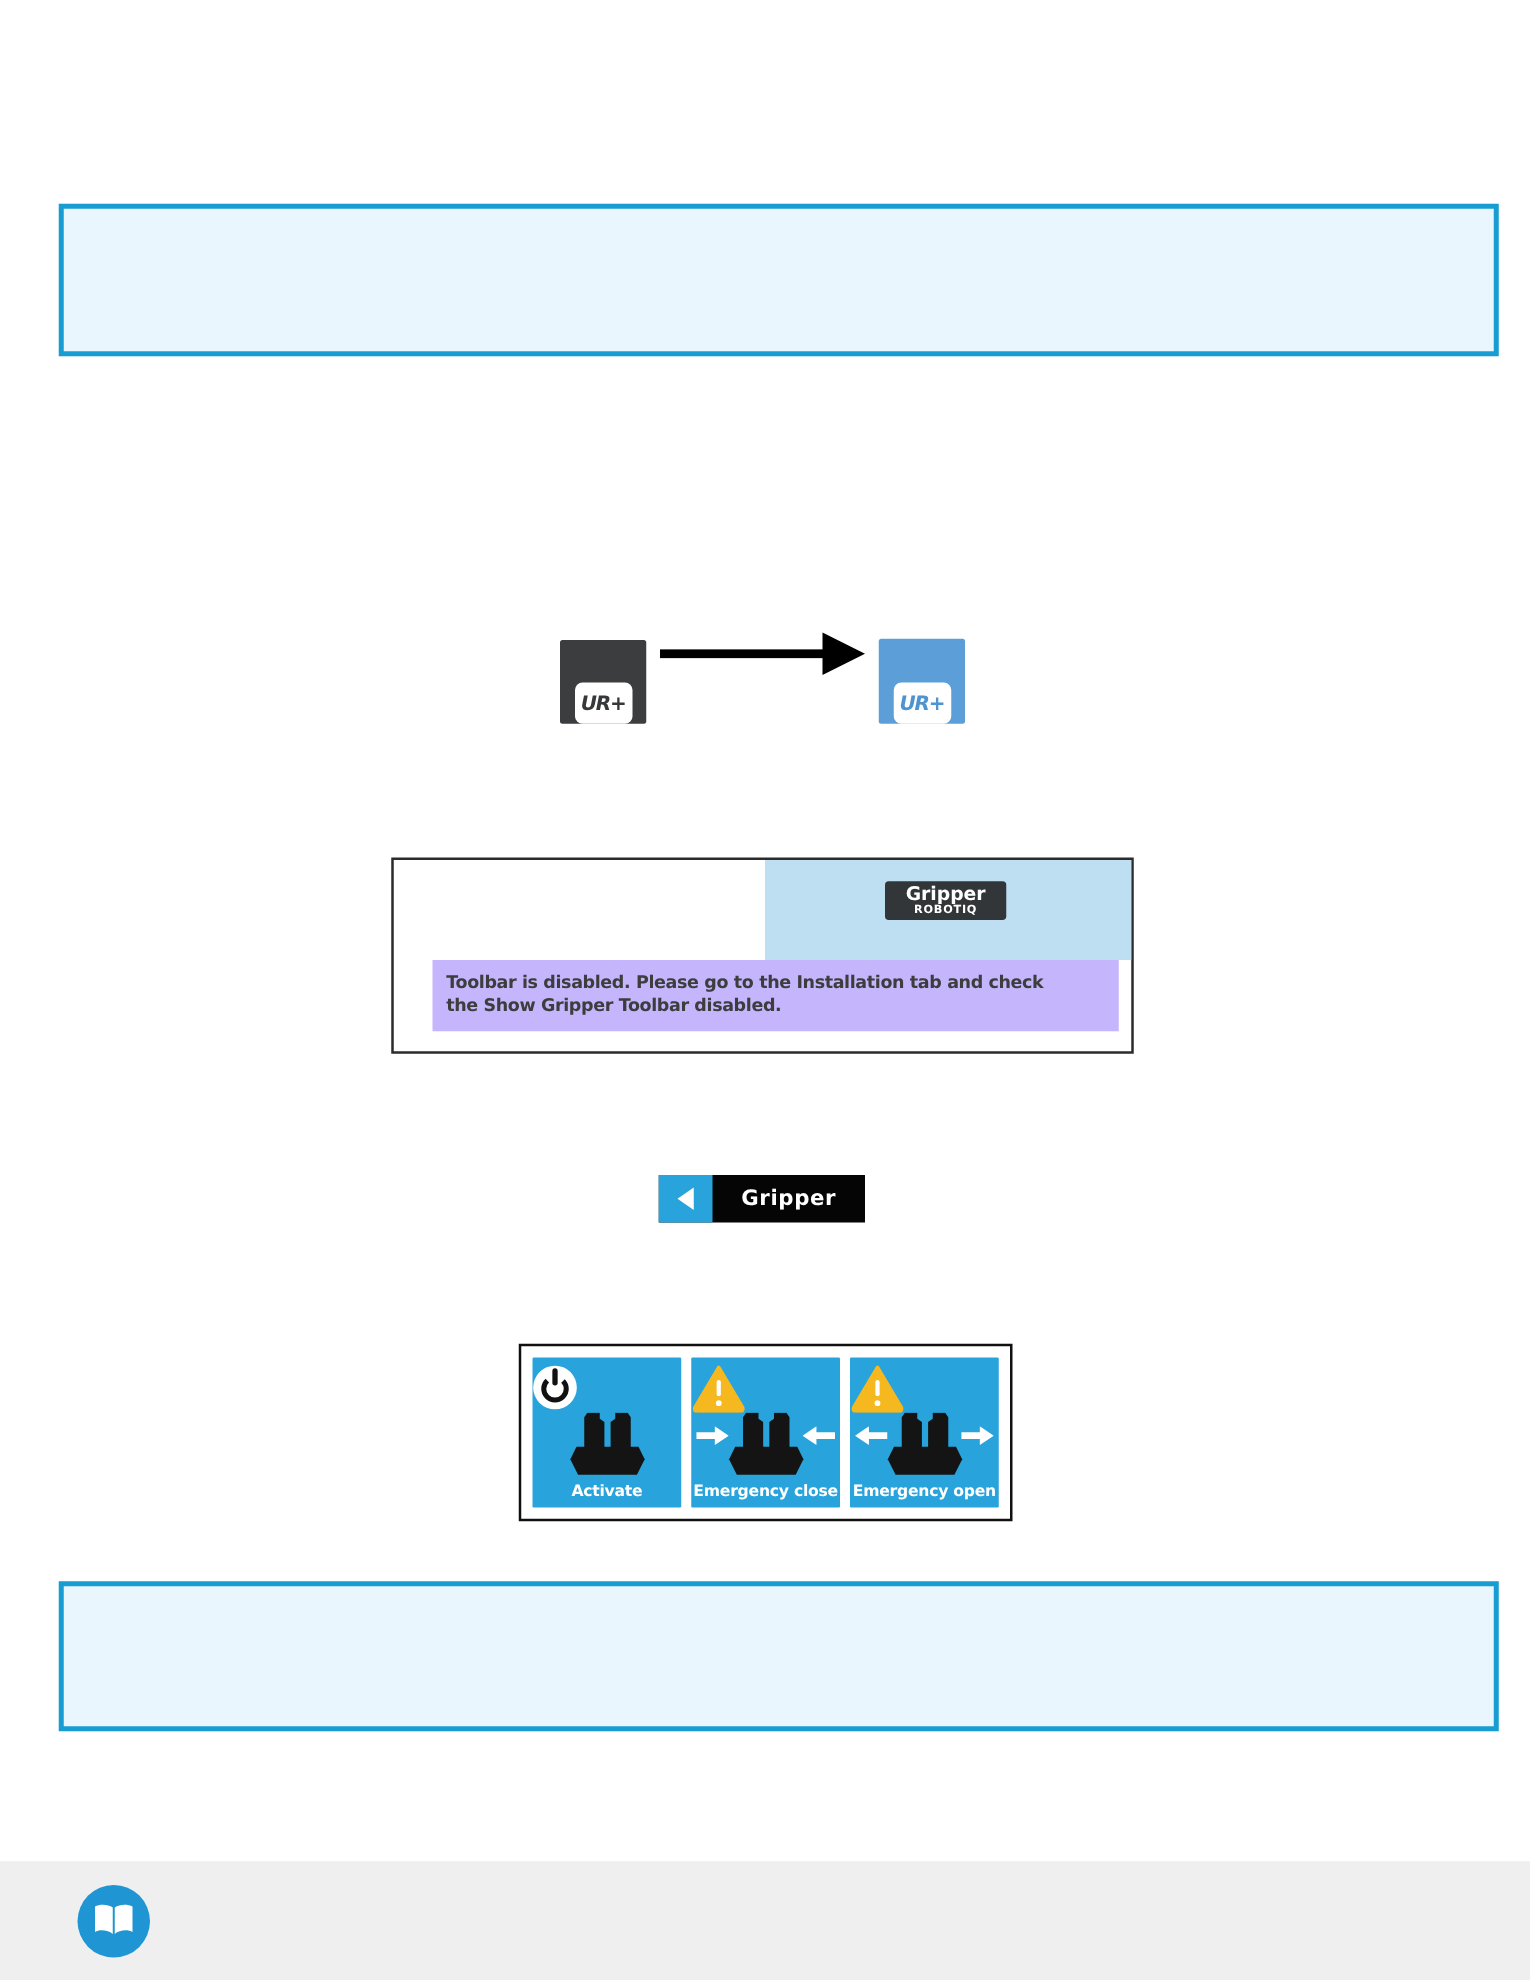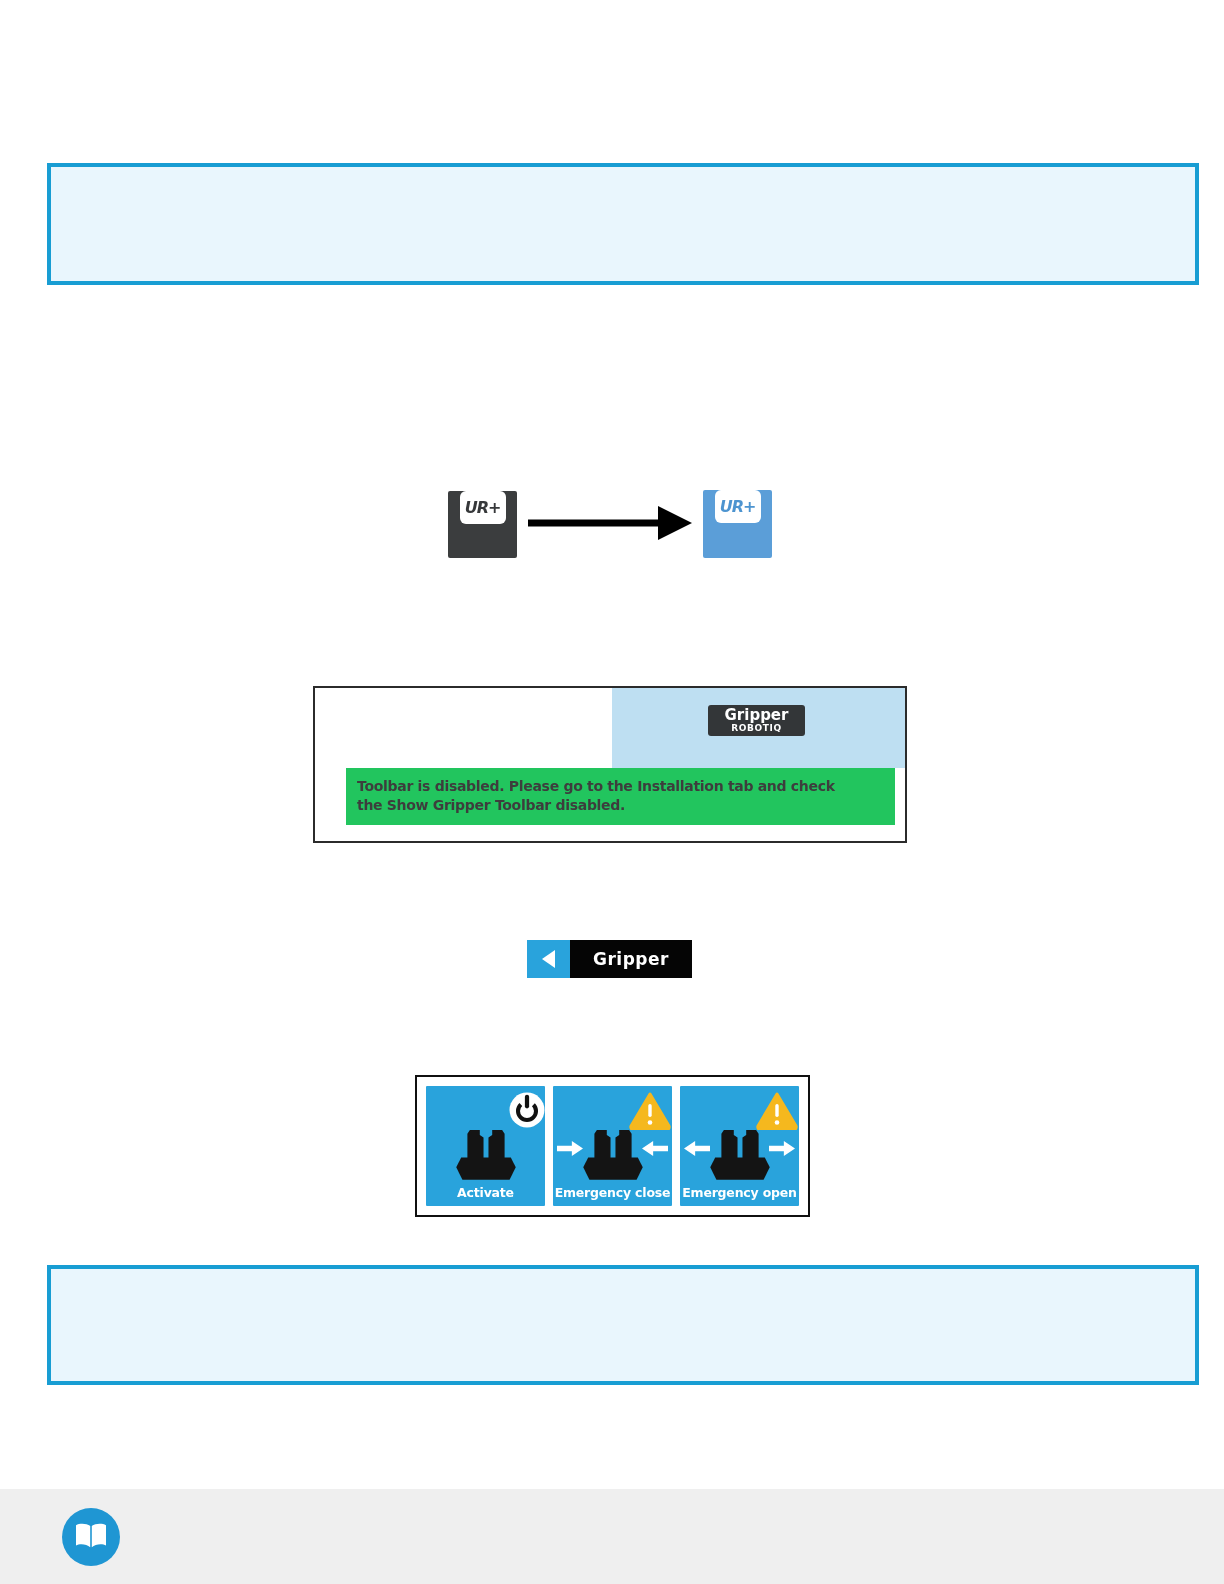--- a/index.html
+++ b/index.html
@@ -11,21 +11,21 @@
 
   
   .note-box{
     position:absolute;left:47px;width:1152px;box-sizing:border-box;
     border:4px solid #189dd3;background:#e9f6fd;
   }
   .note-top{top:163px;height:122px;}
   .note-bottom{top:1265px;height:120px;}
 
   
-  .ur-tile{position:absolute;display:flex;align-items:flex-start;justify-content:center;border-radius:2px;}
+  .ur-tile{position:absolute;display:flex;align-items:flex-end;justify-content:center;border-radius:2px;margin-top:21px;}
   .ur-tile-old{left:448px;top:491px;width:69px;height:67px;background:#3b3d3e;}
   .ur-tile-new{left:703px;top:490px;width:69px;height:68px;background:#5b9ed8;}
   .ur-plate{
     width:46px;height:33px;background:#ffffff;border-radius:6px;
     display:flex;align-items:center;justify-content:center;
   }
   .ur-glyph{font-weight:800;font-size:16px;letter-spacing:-1px;font-style:italic;}
   .ur-glyph-old{color:#36383a;}
   .ur-glyph-new{color:#4d94d0;}
   .ur-arrow{left:524px;top:503px;}
@@ -37,21 +37,21 @@
   }
   .tb-blue{position:absolute;left:297px;top:0;right:0;height:80px;background:#bedff2;}
   .tb-btn{
     position:absolute;left:393px;top:17px;width:97px;height:31px;border-radius:3px;
     background:#333638;color:#ffffff;text-align:center;
     display:flex;flex-direction:column;justify-content:center;line-height:1.02;
   }
   .tb-btn-title{font-size:15px;font-weight:600;}
   .tb-btn-sub{font-size:9px;font-weight:700;letter-spacing:.6px;}
   .tb-msg{
-    position:absolute;left:31px;top:80px;width:549px;height:57px;background:#22c55e;
+    position:absolute;left:31px;top:80px;width:549px;height:57px;background:#c4b5fd;
     box-sizing:border-box;padding:9px 0 0 11px;color:#3d3d3d;font-weight:700;
     font-size:14px;letter-spacing:-0.3px;line-height:1.35;
   }
   .tb-msg div{white-space:nowrap;}
 
   
   .fig-bar{
     position:absolute;left:527px;top:940px;width:165px;height:38px;
     background:#050505;display:flex;align-items:stretch;
   }
@@ -66,21 +66,21 @@
   }
 
   
   .fig-buttons{
     position:absolute;left:415px;top:1075px;width:395px;height:142px;
     box-sizing:border-box;border:2px solid #101010;background:#ffffff;
     display:flex;gap:8px;padding:9px 9px;
   }
   .gbtn{
     position:relative;width:119px;background:#29a3dc;border-radius:1px;
-    display:flex;flex-direction:column;align-items:flex-end;
+    display:flex;flex-direction:column;align-items:flex-start;
   }
   .gbtn-icon{margin-top:6px;height:38px;display:flex;align-items:flex-start;justify-content:center;}
   .gbtn-grip{position:absolute;top:44px;left:50%;transform:translateX(-50%);}
   .gbtn-label{
     position:absolute;bottom:6px;width:100%;text-align:center;color:#ffffff;
     font-weight:700;font-size:12.5px;letter-spacing:-0.2px;white-space:nowrap;
   }
   .arr{position:absolute;top:55px;}
   .arr-l{left:4px;}
   .arr-r{right:4px;}

